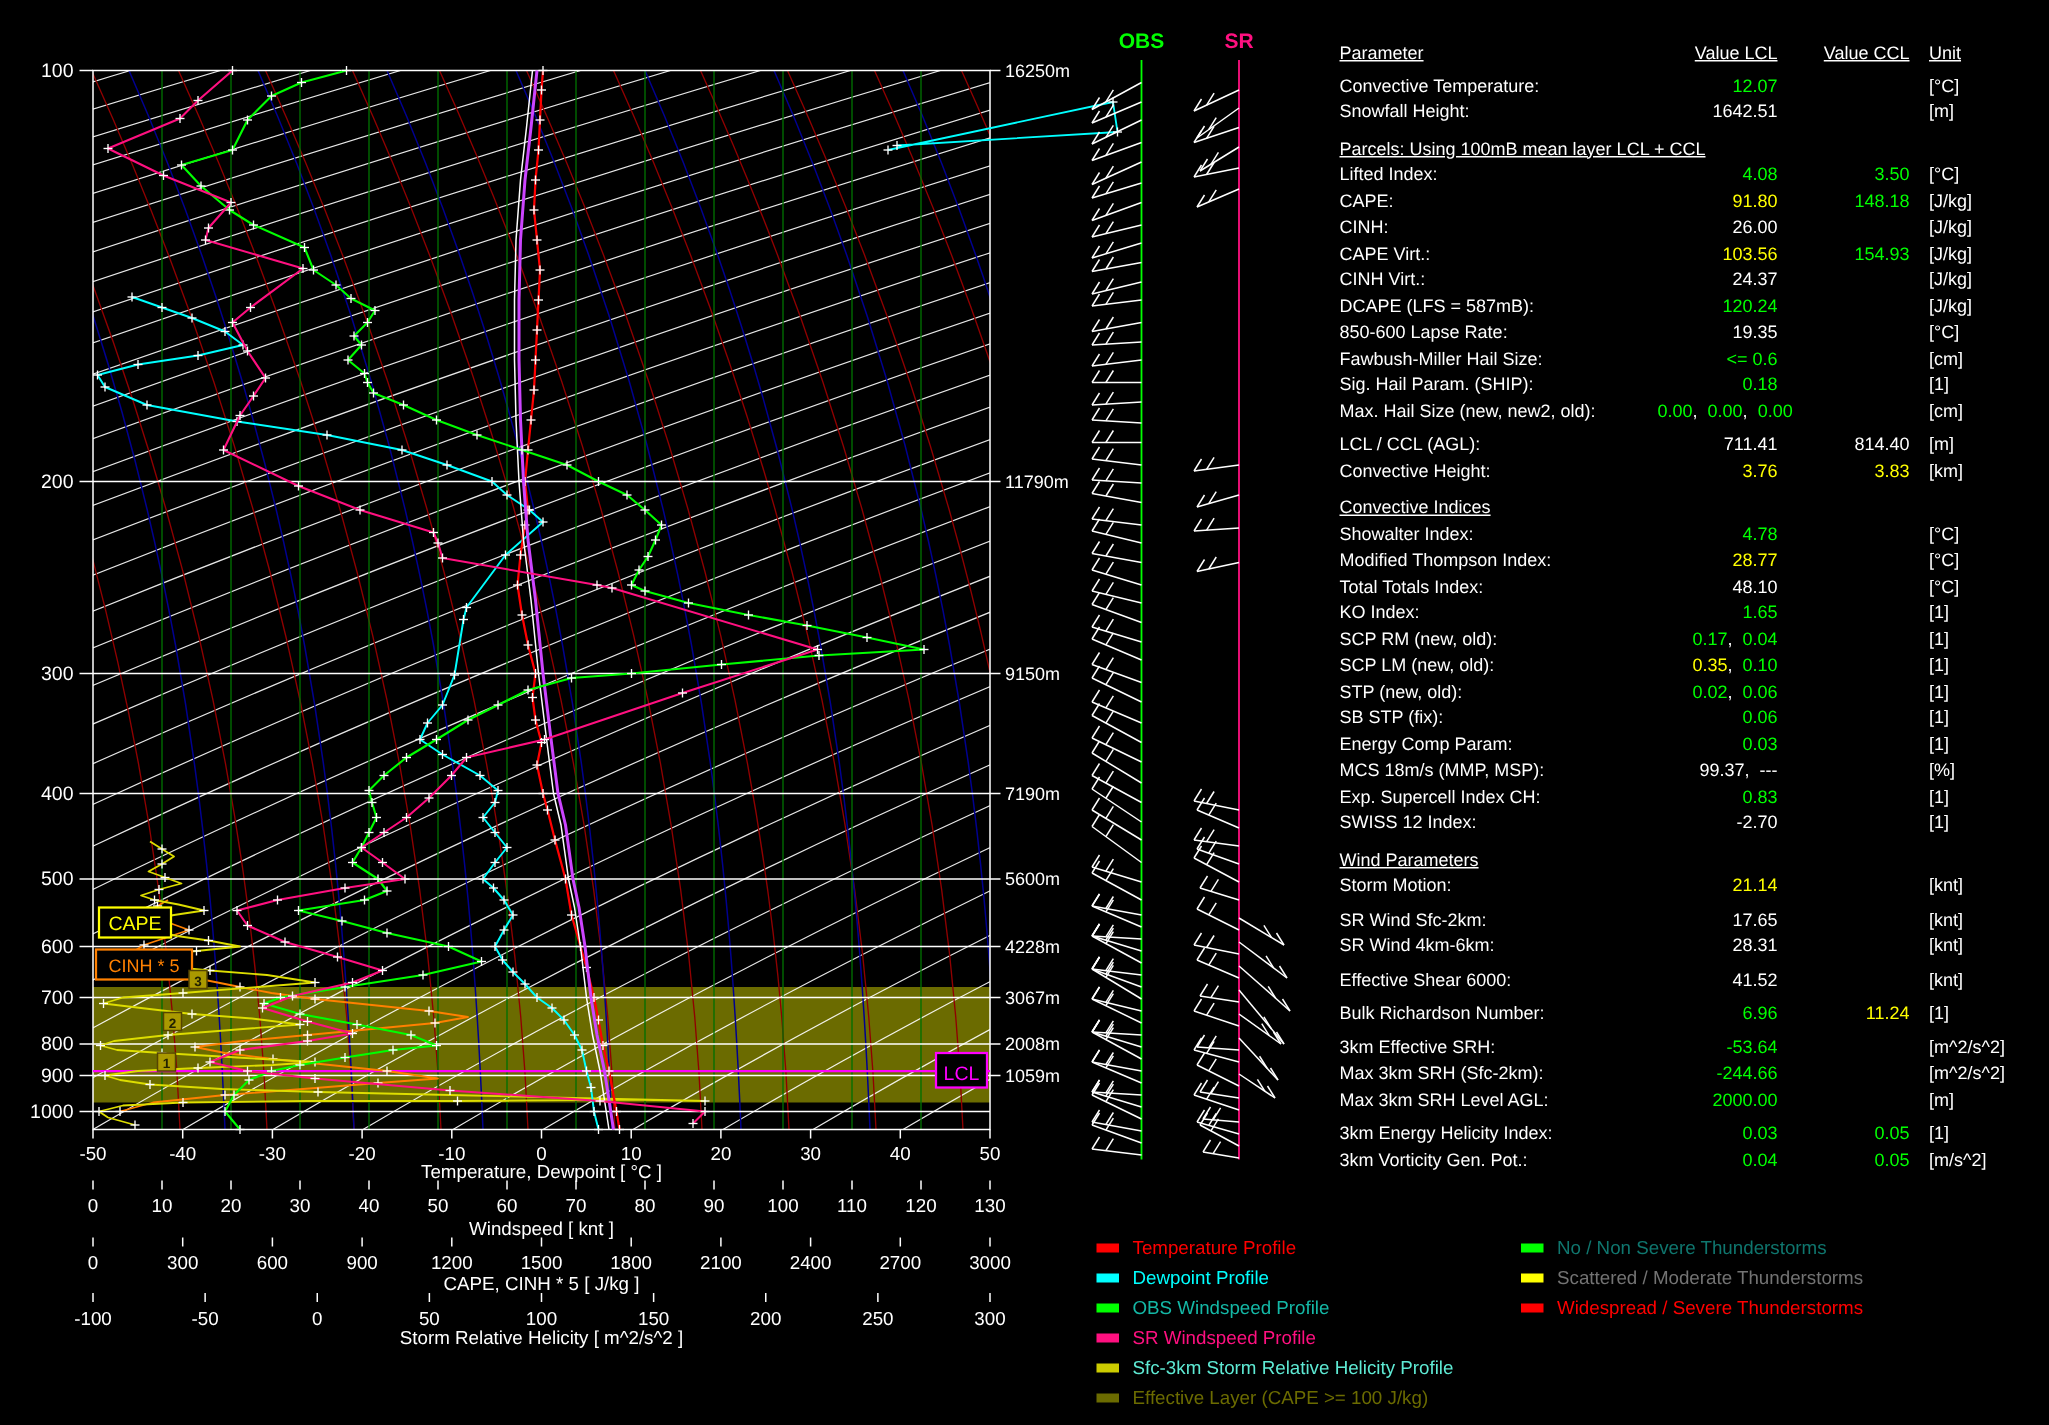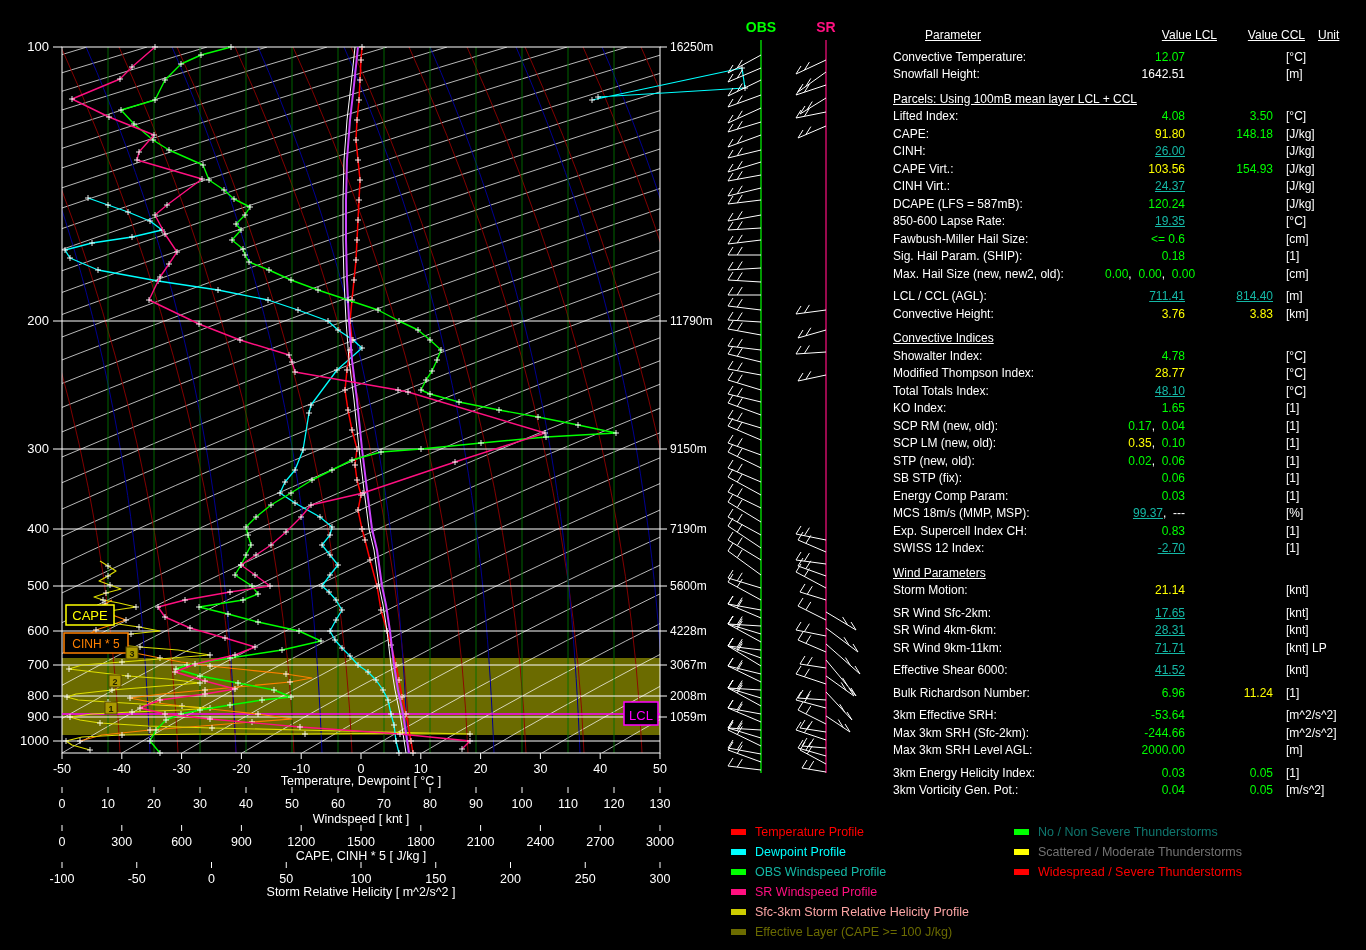--- a/index.html
+++ b/index.html
@@ -10,21 +10,21 @@
   #chart{position:absolute;left:0;top:0;}
   
   #ptable{position:absolute;left:893px;top:27px;width:470px;color:#fff;font-size:12px;}
   .trow{display:grid;grid-template-columns:212px 80px 88px 1fr;height:17.5px;line-height:17.5px;white-space:pre;}
   .trow .lab{text-align:left;}
   .trow .v1,.trow .v2{text-align:right;}
   .trow .un{padding-left:13px;text-align:left;}
   .thead span{text-decoration:underline;}
   .sechead{height:17.5px;line-height:17.5px;text-decoration:underline;margin-top:7px;}
   .gapb{margin-top:5px;}
-  .c-g{color:#00ff00;} .c-y{color:#ffff00;} .c-r{color:#14b8a6;text-decoration:underline;} .c-w{color:#ffffff;}
+  .c-g{color:#00ff00;} .c-y{color:#ffff00;} .c-r{color:#ffffff;} .c-w{color:#ffffff;}
   
   .legend{position:absolute;font-size:12.5px;}
   .lrow{height:20px;display:flex;align-items:center;white-space:pre;}
   .sw{display:inline-block;width:15px;height:6px;margin-right:9px;}
 </style>
 </head>
 <body>
 
 <div id="root">
   <svg id="chart" width="1366" height="950">
@@ -1177,21 +1177,21 @@
         <line x1="805.84" y1="750.24" x2="810.84" y2="742.24" stroke="#fff" stroke-width="1"></line>
         <line x1="826" y1="764" x2="800" y2="750" stroke="#fff" stroke-width="1"></line>
         <line x1="800" y1="750" x2="805" y2="742" stroke="#fff" stroke-width="1"></line>
         <line x1="807.28" y1="753.92" x2="812.28" y2="745.92" stroke="#fff" stroke-width="1"></line>
         <line x1="826" y1="772" x2="802" y2="768" stroke="#fff" stroke-width="1"></line>
         <line x1="802" y1="768" x2="807" y2="760" stroke="#fff" stroke-width="1"></line>
         <line x1="808.72" y1="769.12" x2="813.72" y2="761.12" stroke="#fff" stroke-width="1"></line>
       </g>
     </svg>
   <div id="ptable">
-      <div class="trow thead" style="margin-bottom: 4px; margin-left: 32px;"><div class="lab"><span class="c-w">Parameter</span></div><div class="v1"><span class="c-w">Value LCL</span></div><div class="v2"><span class="c-w">Value CCL</span></div><div class="un"><span class="c-w">Unit</span></div></div>
+      <div class="trow thead" style="margin-bottom: 4px;"><div class="lab"><span class="c-w">Parameter</span></div><div class="v1"><span class="c-w">Value LCL</span></div><div class="v2"><span class="c-w">Value CCL</span></div><div class="un"><span class="c-w">Unit</span></div></div>
       <div class="trow"><div class="lab c-w">Convective Temperature:</div><div class="v1"><span class="c-g">12.07</span></div><div class="v2"></div><div class="un c-w">[°C]</div></div>
       <div class="trow"><div class="lab c-w">Snowfall Height:</div><div class="v1"><span class="c-w">1642.51</span></div><div class="v2"></div><div class="un c-w">[m]</div></div>
       <div class="sechead c-w">Parcels: Using 100mB mean layer LCL + CCL</div>
       <div class="trow"><div class="lab c-w">Lifted Index:</div><div class="v1"><span class="c-g">4.08</span></div><div class="v2"><span class="c-g">3.50</span></div><div class="un c-w">[°C]</div></div>
       <div class="trow"><div class="lab c-w">CAPE:</div><div class="v1"><span class="c-y">91.80</span></div><div class="v2"><span class="c-g">148.18</span></div><div class="un c-w">[J/kg]</div></div>
       <div class="trow"><div class="lab c-w">CINH:</div><div class="v1"><span class="c-r">26.00</span></div><div class="v2"></div><div class="un c-w">[J/kg]</div></div>
       <div class="trow"><div class="lab c-w">CAPE Virt.:</div><div class="v1"><span class="c-y">103.56</span></div><div class="v2"><span class="c-g">154.93</span></div><div class="un c-w">[J/kg]</div></div>
       <div class="trow"><div class="lab c-w">CINH Virt.:</div><div class="v1"><span class="c-r">24.37</span></div><div class="v2"></div><div class="un c-w">[J/kg]</div></div>
       <div class="trow"><div class="lab c-w">DCAPE (LFS = 587mB):</div><div class="v1"><span class="c-g">120.24</span></div><div class="v2"></div><div class="un c-w">[J/kg]</div></div>
       <div class="trow"><div class="lab c-w">850-600 Lapse Rate:</div><div class="v1"><span class="c-r">19.35</span></div><div class="v2"></div><div class="un c-w">[°C]</div></div>
@@ -1210,35 +1210,34 @@
       <div class="trow"><div class="lab c-w">STP (new, old):</div><div class="v1"><span class="c-g">0.02</span><span class="c-w">,  </span><span class="c-g">0.06</span></div><div class="v2"></div><div class="un c-w">[1]</div></div>
       <div class="trow"><div class="lab c-w">SB STP (fix):</div><div class="v1"><span class="c-g">0.06</span></div><div class="v2"></div><div class="un c-w">[1]</div></div>
       <div class="trow"><div class="lab c-w">Energy Comp Param:</div><div class="v1"><span class="c-g">0.03</span></div><div class="v2"></div><div class="un c-w">[1]</div></div>
       <div class="trow"><div class="lab c-w">MCS 18m/s (MMP, MSP):</div><div class="v1"><span class="c-r">99.37</span><span class="c-w">,  </span><span class="c-w">---</span></div><div class="v2"></div><div class="un c-w">[%]</div></div>
       <div class="trow"><div class="lab c-w">Exp. Supercell Index CH:</div><div class="v1"><span class="c-g">0.83</span></div><div class="v2"></div><div class="un c-w">[1]</div></div>
       <div class="trow"><div class="lab c-w">SWISS 12 Index:</div><div class="v1"><span class="c-r">-2.70</span></div><div class="v2"></div><div class="un c-w">[1]</div></div>
       <div class="sechead c-w">Wind Parameters</div>
       <div class="trow"><div class="lab c-w">Storm Motion:</div><div class="v1"><span class="c-y">21.14</span></div><div class="v2"></div><div class="un c-w">[knt]</div></div>
       <div class="trow gapb"><div class="lab c-w">SR Wind Sfc-2km:</div><div class="v1"><span class="c-r">17.65</span></div><div class="v2"></div><div class="un c-w">[knt]</div></div>
       <div class="trow"><div class="lab c-w">SR Wind 4km-6km:</div><div class="v1"><span class="c-r">28.31</span></div><div class="v2"></div><div class="un c-w">[knt]</div></div>
-      <div class="trow"><div class="lab c-w">SR Wind 9km-11km:</div><div class="v1"><span class="c-r">71.71</span></div><div class="v2"></div><div class="un c-w">[knt] LP</div></div>
       <div class="trow gapb"><div class="lab c-w">Effective Shear 6000:</div><div class="v1"><span class="c-r">41.52</span></div><div class="v2"></div><div class="un c-w">[knt]</div></div>
       <div class="trow gapb"><div class="lab c-w">Bulk Richardson Number:</div><div class="v1"><span class="c-g">6.96</span></div><div class="v2"><span class="c-y">11.24</span></div><div class="un c-w">[1]</div></div>
       <div class="trow gapb"><div class="lab c-w">3km Effective SRH:</div><div class="v1"><span class="c-g">-53.64</span></div><div class="v2"></div><div class="un c-w">[m^2/s^2]</div></div>
       <div class="trow"><div class="lab c-w">Max 3km SRH (Sfc-2km):</div><div class="v1"><span class="c-g">-244.66</span></div><div class="v2"></div><div class="un c-w">[m^2/s^2]</div></div>
       <div class="trow"><div class="lab c-w">Max 3km SRH Level AGL:</div><div class="v1"><span class="c-g">2000.00</span></div><div class="v2"></div><div class="un c-w">[m]</div></div>
       <div class="trow gapb"><div class="lab c-w">3km Energy Helicity Index:</div><div class="v1"><span class="c-g">0.03</span></div><div class="v2"><span class="c-g">0.05</span></div><div class="un c-w">[1]</div></div>
       <div class="trow"><div class="lab c-w">3km Vorticity Gen. Pot.:</div><div class="v1"><span class="c-g">0.04</span></div><div class="v2"><span class="c-g">0.05</span></div><div class="un c-w">[m/s^2]</div></div>
     </div>
   <div id="legend-left" class="legend" style="left:731px;top:822px;">
       <div class="lrow"><span class="sw" style="background: rgb(255, 0, 0);"></span><span style="color: rgb(255, 0, 0);">Temperature Profile</span></div>
       <div class="lrow"><span class="sw" style="background: rgb(0, 255, 255);"></span><span style="color: rgb(0, 255, 255);">Dewpoint Profile</span></div>
       <div class="lrow"><span class="sw" style="background: rgb(0, 255, 0);"></span><span style="color: #14b8a6; text-align: center;">OBS Windspeed Profile</span></div>
       <div class="lrow"><span class="sw" style="background: rgb(255, 16, 128);"></span><span style="color: rgb(255, 16, 128);">SR Windspeed Profile</span></div>
-      <div class="lrow"><span class="sw" style="background: rgb(204, 204, 0);"></span><span style="color: #fca5a5;">Sfc-3km Storm Relative Helicity Profile</span></div>
+      <div class="lrow"><span class="sw" style="background: rgb(204, 204, 0);"></span><span style="color: #5eead4;">Sfc-3km Storm Relative Helicity Profile</span></div>
       <div class="lrow"><span class="sw" style="background: rgb(107, 107, 0);"></span><span style="color: rgb(107, 107, 0);">Effective Layer (CAPE &gt;= 100 J/kg)</span></div>
     </div>
   <div id="legend-right" class="legend" style="left:1014px;top:822px;">
       <div class="lrow"><span class="sw" style="background: rgb(0, 255, 0);"></span><span style="color: #0f766e;">No / Non Severe Thunderstorms</span></div>
       <div class="lrow"><span class="sw" style="background: rgb(255, 255, 0);"></span><span style="color: #737373;">Scattered / Moderate Thunderstorms</span></div>
       <div class="lrow"><span class="sw" style="background: rgb(255, 0, 0);"></span><span style="color: rgb(255, 0, 0);">Widespread / Severe Thunderstorms</span></div>
     </div>
 </div>
 
 </body></html>

